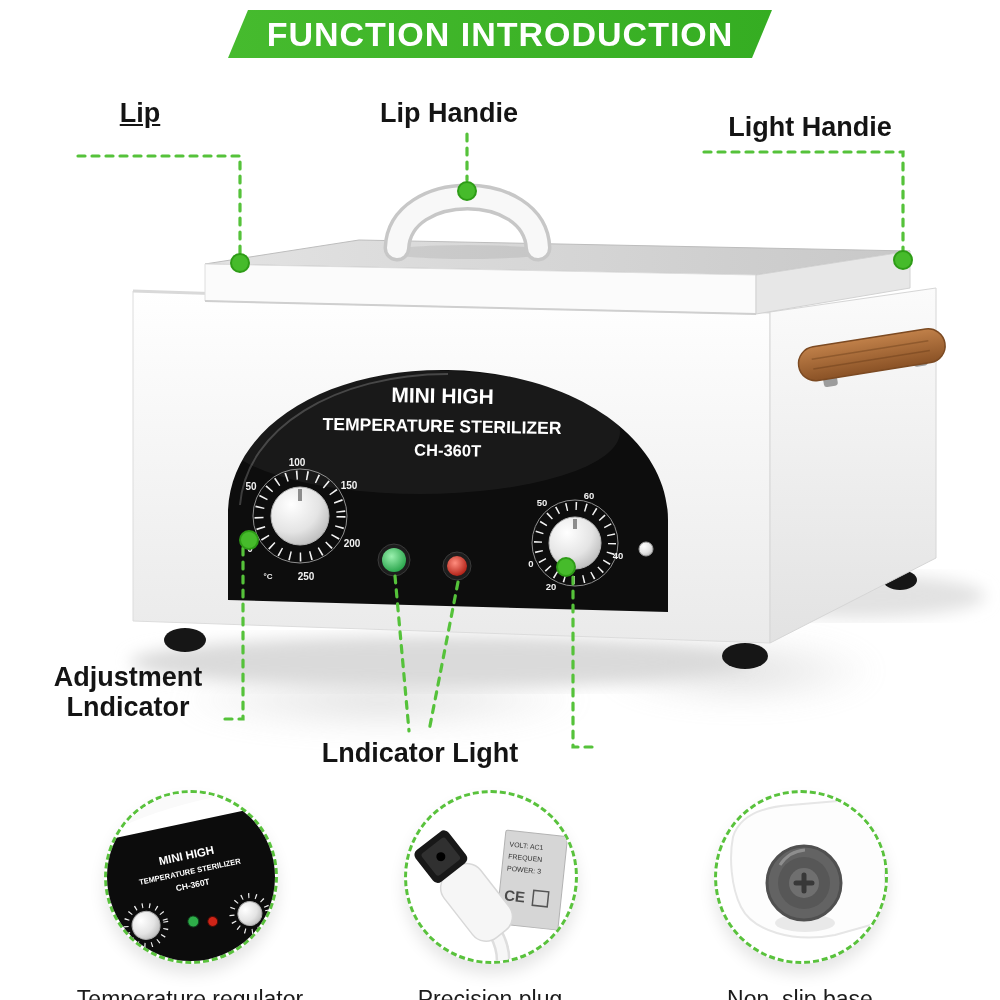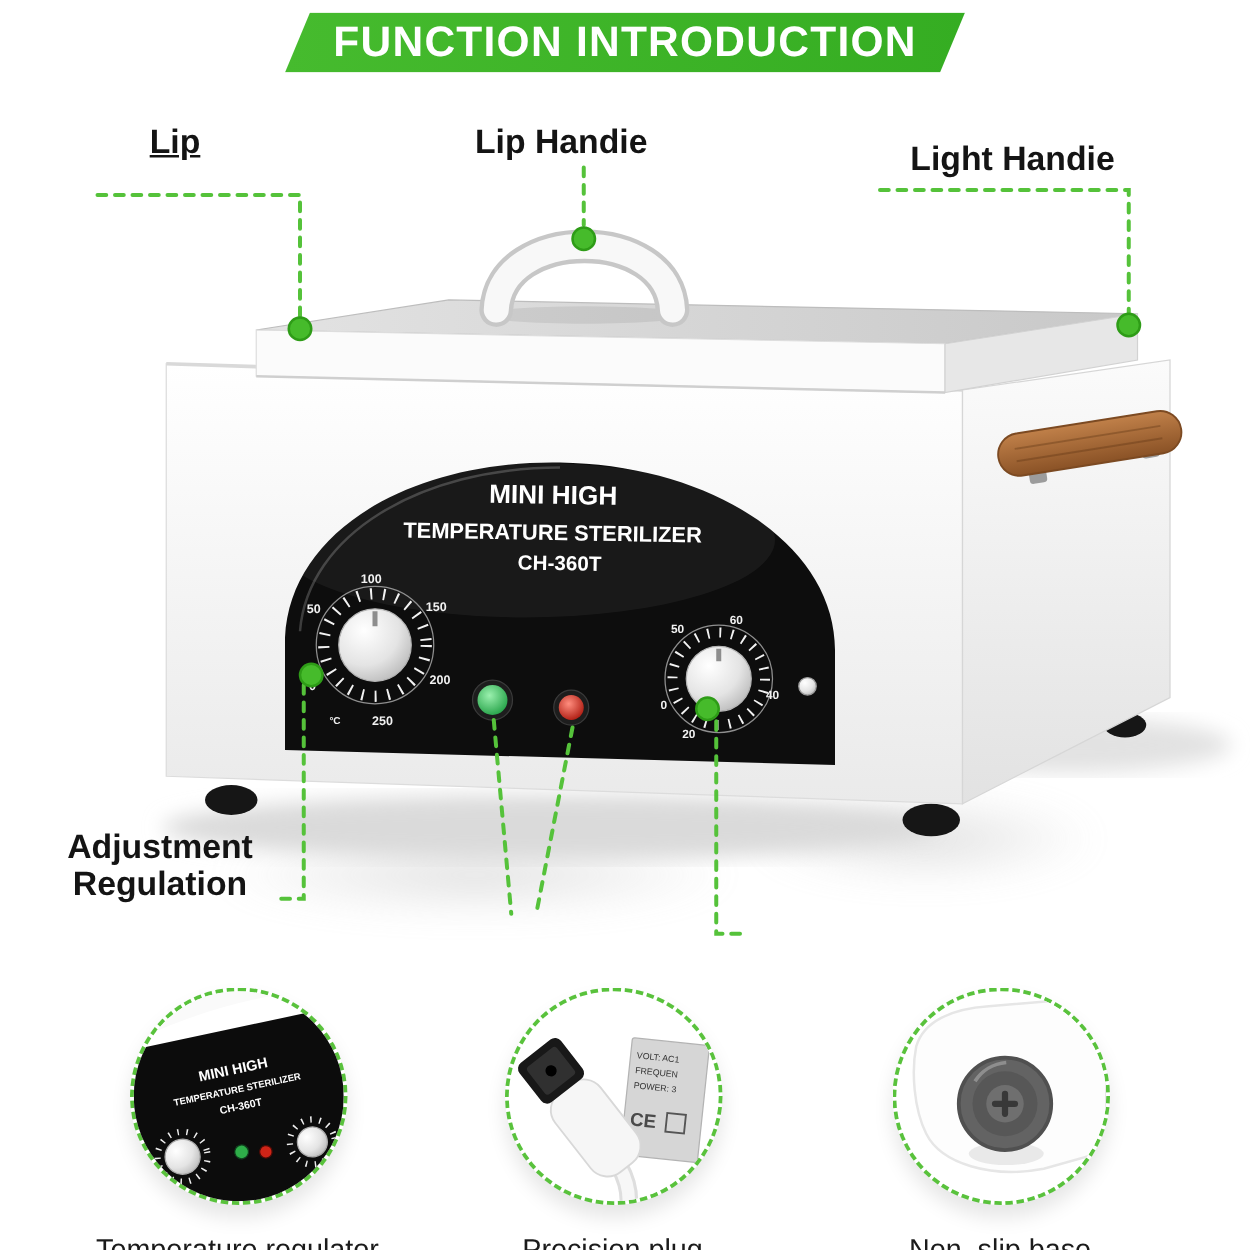--- a/index.html
+++ b/index.html
@@ -193,22 +193,23 @@
       <circle cx="249" cy="540" r="9"></circle>
       <circle cx="566" cy="567" r="9"></circle>
     </g>
   </svg>
 
   <div class="callout co-lip">Lip</div>
   <div class="callout co-lip-handle">Lip Handie</div>
   <div class="callout co-side-handle">Light Handie</div>
   <div class="callout co-temp">
     <div>Adjustment</div>
-    <div>Regulation</div>
-  </div>
+    <div>Lndicator</div>
+  </div>
+  <div class="callout co-ind">Lndicator Light</div>
 
   <div class="detail-circle dc1">
     <svg width="168" height="168" viewBox="0 0 168 168">
       <g transform="rotate(-12 84 84)">
         <rect x="-40" y="30" width="250" height="180" fill="#0c0c0c"></rect>
         <path d="M-40,44 L-40,-40 L210,-40 L210,20 C150,6 60,8 6,26 C-12,32 -28,38 -40,44 Z" fill="#fafafa"></path>
         <g fill="#ffffff" text-anchor="middle" font-weight="bold">
           <text x="84" y="66" font-size="11.5">MINI HIGH</text>
           <text x="84" y="81" font-size="7.6">TEMPERATURE STERILIZER</text>
           <text x="84" y="95" font-size="8.5">CH-360T</text>

